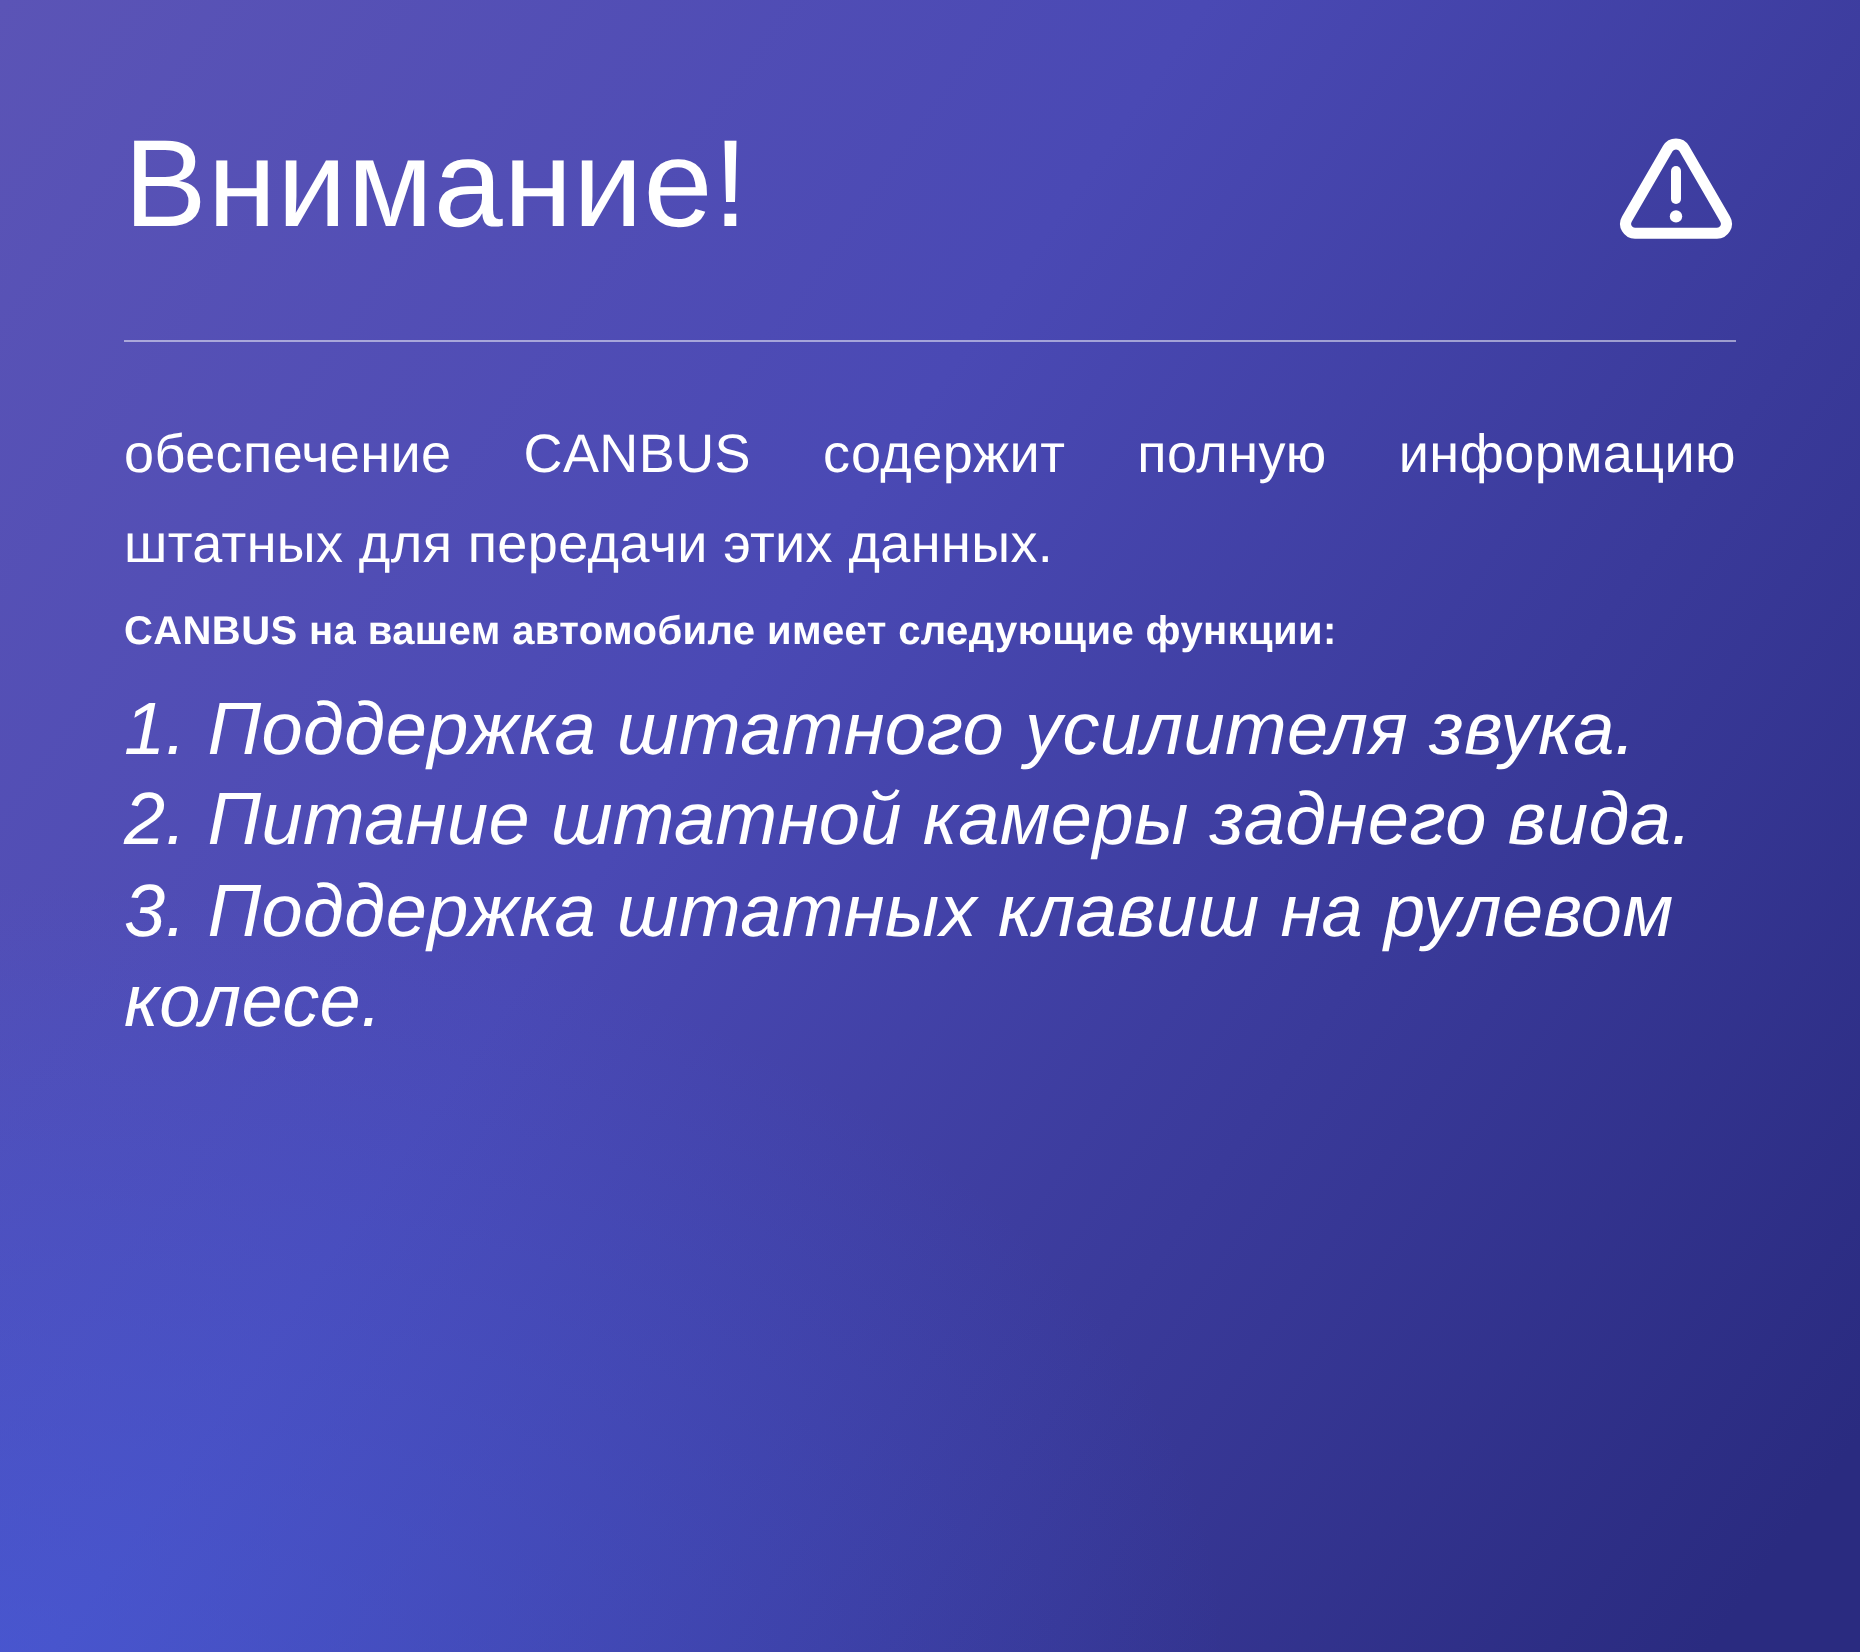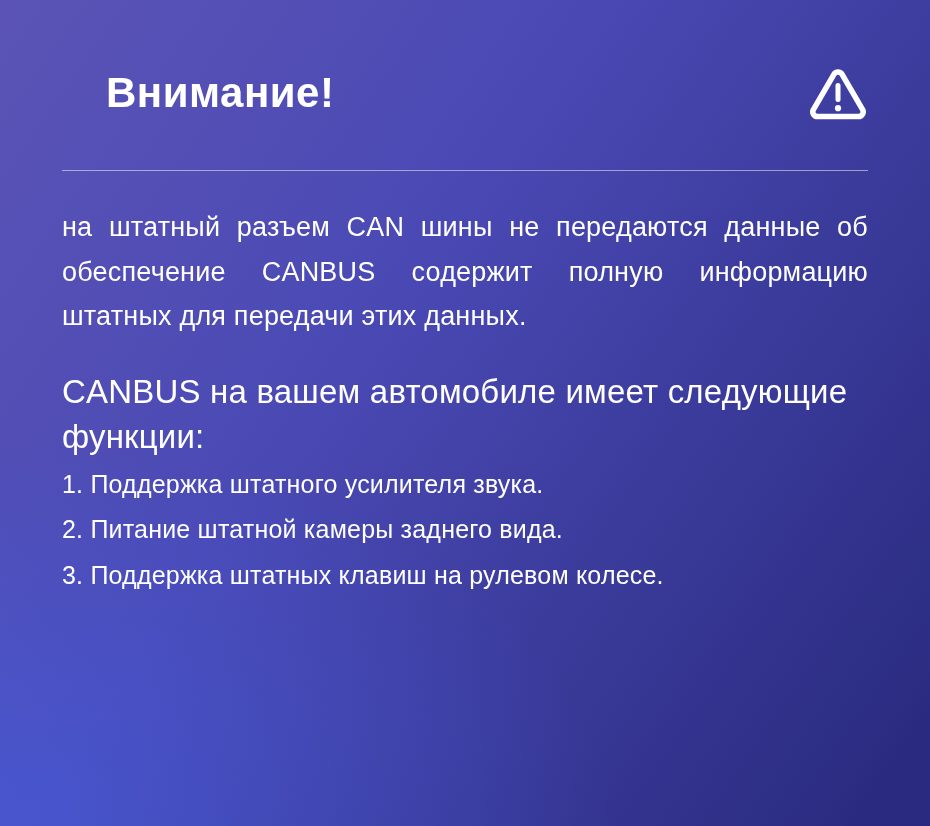--- a/index.html
+++ b/index.html
@@ -23,25 +23,24 @@
     padding: 0 62px;
   }
   .header {
     margin-top: 60px;
     height: 66px;
     display: flex;
     justify-content: space-between;
     align-items: center;
   }
   .page-title {
-    font-size: 42px;
+    font-size: 62px;
     line-height: 66px;
-    font-weight: bold;
+    font-weight: normal;
     letter-spacing: 0.5px;
-    margin-left: 44px;
   }
   .warning-icon {
     width: 60px;
     height: 56px;
     flex: 0 0 auto;
   }
   .divider {
     border: none;
     border-top: 1px solid rgba(255,255,255,0.5);
     margin: 44px 0 0 0;
@@ -53,32 +52,33 @@
   .para-line {
     line-height: 44.5px;
     text-align: justify;
     text-align-last: justify;
     letter-spacing: 0.2px;
   }
   .para-line:last-child {
     text-align-last: left;
   }
   .canbus-intro {
-    margin-top: 30px;
-    font-size: 33px;
+    font-size: 20px;
     line-height: 45.5px;
     letter-spacing: 0.2px;
+    font-weight: bold;
   }
   .canbus-list {
     margin-top: 2px;
   }
   .list-item {
-    font-size: 25px;
+    font-size: 37px;
     line-height: 45.5px;
     letter-spacing: 0.2px;
+    font-style: italic;
   }
 </style>
 </head>
 <body>
 
 <div class="page">
 
   <div class="header">
     <div class="page-title">Внимание!</div>
     <span class="warning-icon">
@@ -86,21 +86,20 @@
         <path d="M25.9 9.3 C27.7 6.2 32.3 6.2 34.1 9.3 L54.6 44.6 C56.4 47.7 54.1 51.6 50.5 51.6 L9.5 51.6 C5.9 51.6 3.6 47.7 5.4 44.6 Z" fill="none" stroke="#ffffff" stroke-width="5.5" stroke-linejoin="round"></path>
         <line x1="30" y1="20.5" x2="30" y2="34.5" stroke="#ffffff" stroke-width="5" stroke-linecap="round"></line>
         <circle cx="30" cy="43.2" r="3.1" fill="#ffffff"></circle>
       </svg>
     </span>
   </div>
 
   <hr class="divider">
 
   <div class="paragraph">
-    <div class="para-line">на штатный разъем CAN шины не передаются данные об</div>
     <div class="para-line">обеспечение CANBUS содержит полную информацию</div>
     <div class="para-line">штатных для передачи этих данных.</div>
   </div>
 
   <div class="canbus-intro">CANBUS на вашем автомобиле имеет следующие функции:</div>
 
   <div class="canbus-list">
     <div class="list-item">1. Поддержка штатного усилителя звука.</div>
     <div class="list-item">2. Питание штатной камеры заднего вида.</div>
     <div class="list-item">3. Поддержка штатных клавиш на рулевом колесе.</div>

